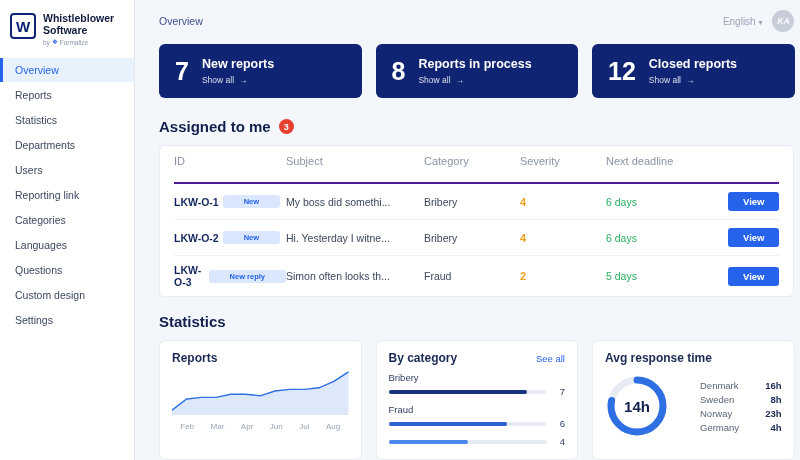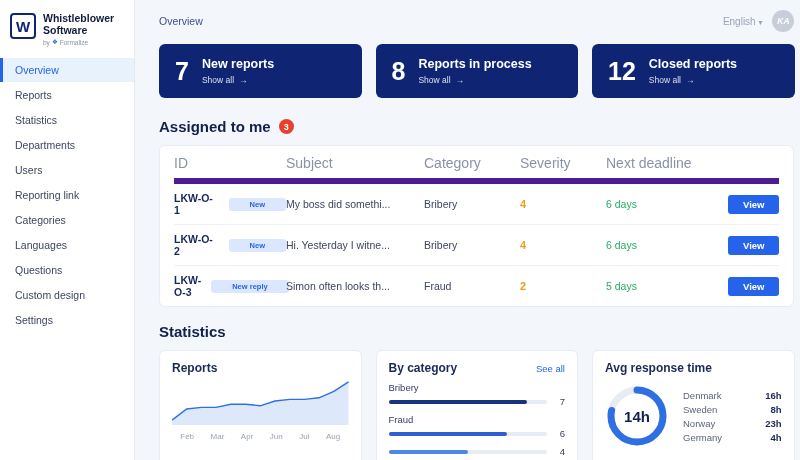--- a/index.html
+++ b/index.html
@@ -58,24 +58,24 @@
   .badge {
     width: 15px; height: 15px; border-radius: 50%; background: #e8402f; color: #fff;
     font-size: 9px; font-weight: bold; display: flex; align-items: center; justify-content: center;
   }
   .table-card { background: #fff; border: 1px solid #e8ecf3; border-radius: 6px; padding: 0 14px; margin-bottom: 16px; }
   .t-head, .t-row {
     display: grid;
     grid-template-columns: 112px 138px 96px 86px 122px 1fr;
     align-items: center;
   }
-  .t-head { padding: 9px 0 7px; font-size: 14px; color: #8a93a6; border-bottom: 6px solid #4c1d95; }
+  .t-head { padding: 9px 0 15px; font-size: 11px; color: #8a93a6; border-bottom: 2px solid #4c1d95; }
   .t-row { padding: 8px 0; border-bottom: 1px solid #eef1f6; }
   .t-row:last-child { border-bottom: none; }
-  .cell-id { font-size: 10.5px; font-weight: bold; color: #13265c; display: flex; align-items: center; gap: 10px; }
+  .cell-id { font-size: 10.5px; font-weight: bold; color: #13265c; display: flex; align-items: center; gap: 4px; }
   .pill {
     background: #dbe7ff; color: #2563eb; font-size: 7.5px; font-weight: bold;
     padding: 2px 21px; border-radius: 3px; white-space: nowrap;
   }
   .cell-txt { font-size: 10.5px; color: #3c465e; }
   .cell-sev { font-size: 11px; font-weight: bold; color: #f09e1a; }
   .cell-dead { font-size: 10.5px; font-weight: normal; color: #27ae60; }
   .view-btn {
     justify-self: end; background: #2563eb; color: #fff; border: none; cursor: pointer;
     font-size: 9.5px; font-weight: bold; padding: 4px 15px; border-radius: 3px;
@@ -103,21 +103,21 @@
   .bar-fill { height: 4px; border-radius: 2px; position: absolute; left: 0; top: 0; }
   .bar-val { font-size: 9.5px; color: #33406b; width: 10px; text-align: right; }
   .resp-body { display: flex; gap: 14px; margin-top: 9px; align-items: center; }
   .gauge-wrap { position: relative; width: 64px; height: 64px; }
   .gauge-center {
     position: absolute; inset: 0; display: flex; align-items: center; justify-content: center;
     font-size: 15px; font-weight: bold; color: #12204d;
   }
   .country-list { flex: 1; }
   .country-row { display: flex; justify-content: space-between; margin: 3px 0; }
-  .country-name { font-size: 9.5px; color: #5a6478; }
+  .country-name { font-size: 9.5px; color: #5a6478; margin-left: 17px; }
   .country-time { font-size: 9.5px; font-weight: bold; color: #1b2a55; }
 </style>
 </head>
 <body>
 
 <div class="sidebar">
   <div class="brand">
     <div class="brand-mark">W</div>
     <div>
       <div class="brand-name">

